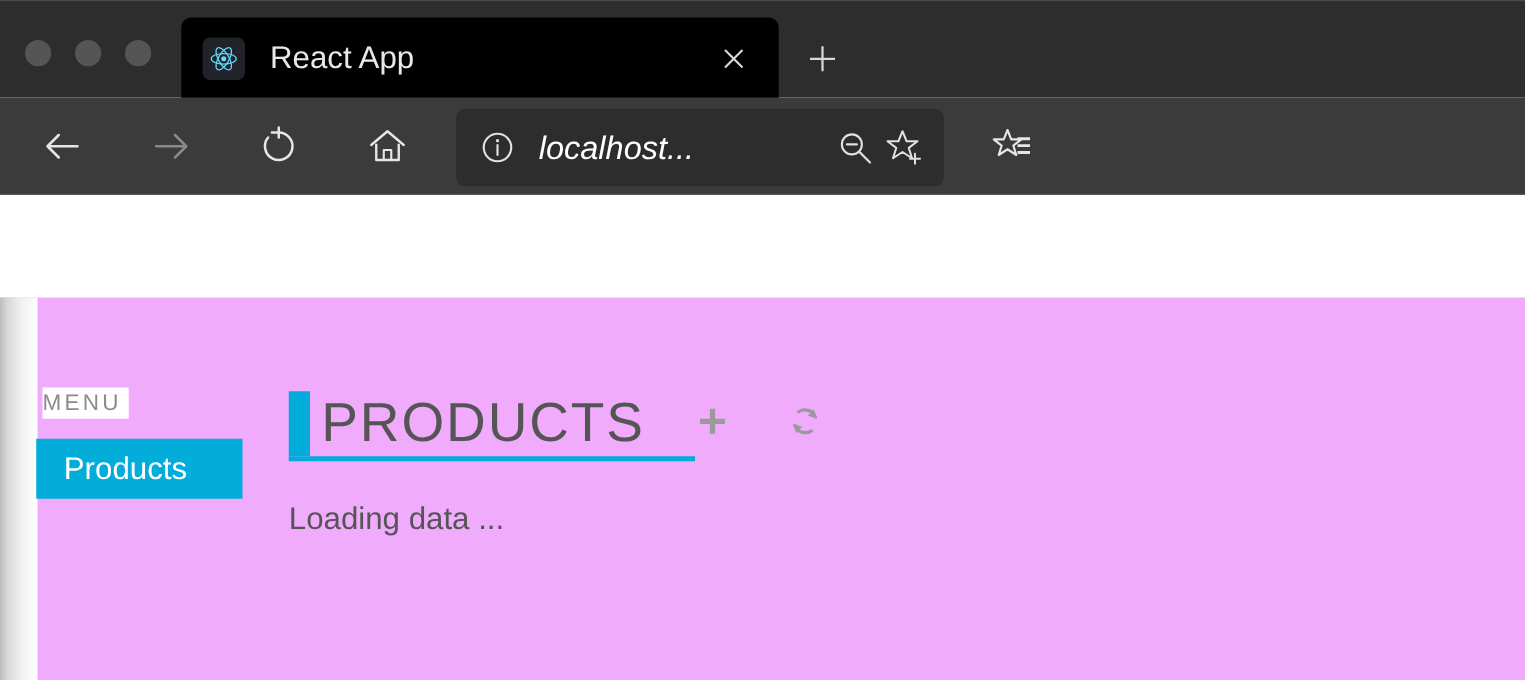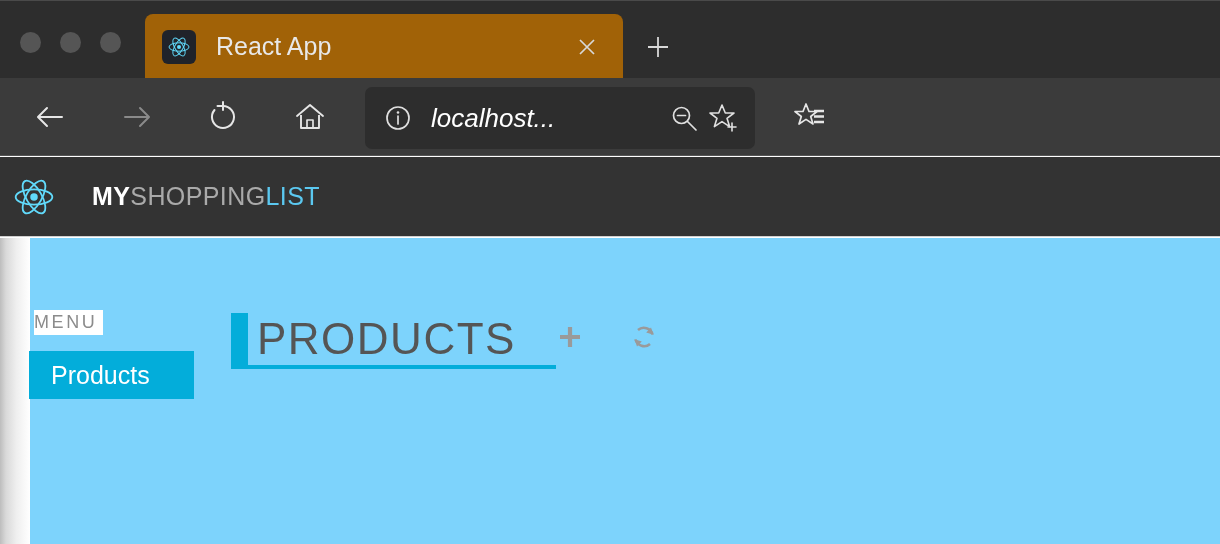--- a/index.html
+++ b/index.html
@@ -48,21 +48,21 @@
     position: absolute;
     left: 145px; top: 13px;
     height: 65px;
     display: flex;
     align-items: flex-start;
   }
   .tab {
     position: relative;
     width: 478px;
     height: 65px;
-    background: #a16207;
+    background: #000000;
     border-radius: 8px 8px 0 0;
     display: flex;
     align-items: center;
     box-sizing: border-box;
     padding-left: 17px;
   }
   .tab-fav {
     width: 34px;
     height: 34px;
     border-radius: 6px;
@@ -180,21 +180,21 @@
   .brand .b1 { color: #ffffff; }
   .brand .b2 { color: #aaaaaa; font-weight: normal; }
   .brand .b3 { color: #5bc8f0; font-weight: normal; }
 
   
   .page {
     position: absolute;
     left: 0; top: 238px;
     width: 1220px;
     height: 306px;
-    background: #7dd3fc;
+    background: #f0abfc;
   }
   .left-shadow {
     position: absolute;
     left: 0; top: 0;
     width: 30px;
     height: 306px;
     background: linear-gradient(to right, #bdbdbd 0%, #d9d9d9 20%, #efefef 55%, #ffffff 100%);
     pointer-events: none;
   }
   .sidebar {
@@ -387,35 +387,20 @@
       </svg>
     </span>
     <span class="omni-icon" style="margin-left:6px;">
       <svg width="32" height="32" viewBox="0 0 32 32">
         <path d="M14 3 L17.3 11 L26 11 L19 16.3 L21.6 24.6 L14 19.6 L6.4 24.6 L9 16.3 L2 11 L10.7 11 Z" stroke="currentColor" stroke-width="1.6" fill="none" stroke-linejoin="round"></path>
         <path d="M24 21 L24 29 M20 25 L28 25" stroke="currentColor" stroke-width="1.6" stroke-linecap="round"></path>
       </svg>
     </span>
   </div>
 
-  <div class="app-header">
-    <span class="app-logo">
-      <svg width="44" height="44" viewBox="-12 -12 24 24" aria-hidden="true">
-        <circle r="2.05" fill="#61dafb"></circle>
-        <g stroke="#61dafb" stroke-width="1" fill="none">
-          <ellipse rx="10" ry="4.2"></ellipse>
-          <ellipse rx="10" ry="4.2" transform="rotate(60)"></ellipse>
-          <ellipse rx="10" ry="4.2" transform="rotate(120)"></ellipse>
-        </g>
-      </svg>
-    </span>
-    <span class="brand">
-      <span class="b1">MY</span><span class="b2">SHOPPING</span><span class="b3">LIST</span>
-    </span>
-  </div>
 
   <div class="page">
     <div class="left-shadow"></div>
 
     <div class="sidebar">
       <div class="menu-label">MENU</div>
       <div class="menu-item active">
         <span>Products</span>
       </div>
     </div>
@@ -438,16 +423,17 @@
             <svg width="30" height="30" viewBox="0 0 30 30">
               <path d="M6.5 17.5 A9 9 0 0 0 21 22" stroke="currentColor" stroke-width="2.6" fill="none" stroke-linecap="butt"></path>
               <path d="M23.5 12.5 A9 9 0 0 0 9 8" stroke="currentColor" stroke-width="2.6" fill="none" stroke-linecap="butt"></path>
               <path d="M22 5.5 L24.5 12.8 L17.2 10.6 Z" fill="currentColor"></path>
               <path d="M8 24.5 L5.5 17.2 L12.8 19.4 Z" fill="currentColor"></path>
             </svg>
           </span>
         </div>
       </div>
 
+      <div class="loading-text">Loading data ...</div>
     </div>
   </div>
 
 </div>
 
 </body></html>

